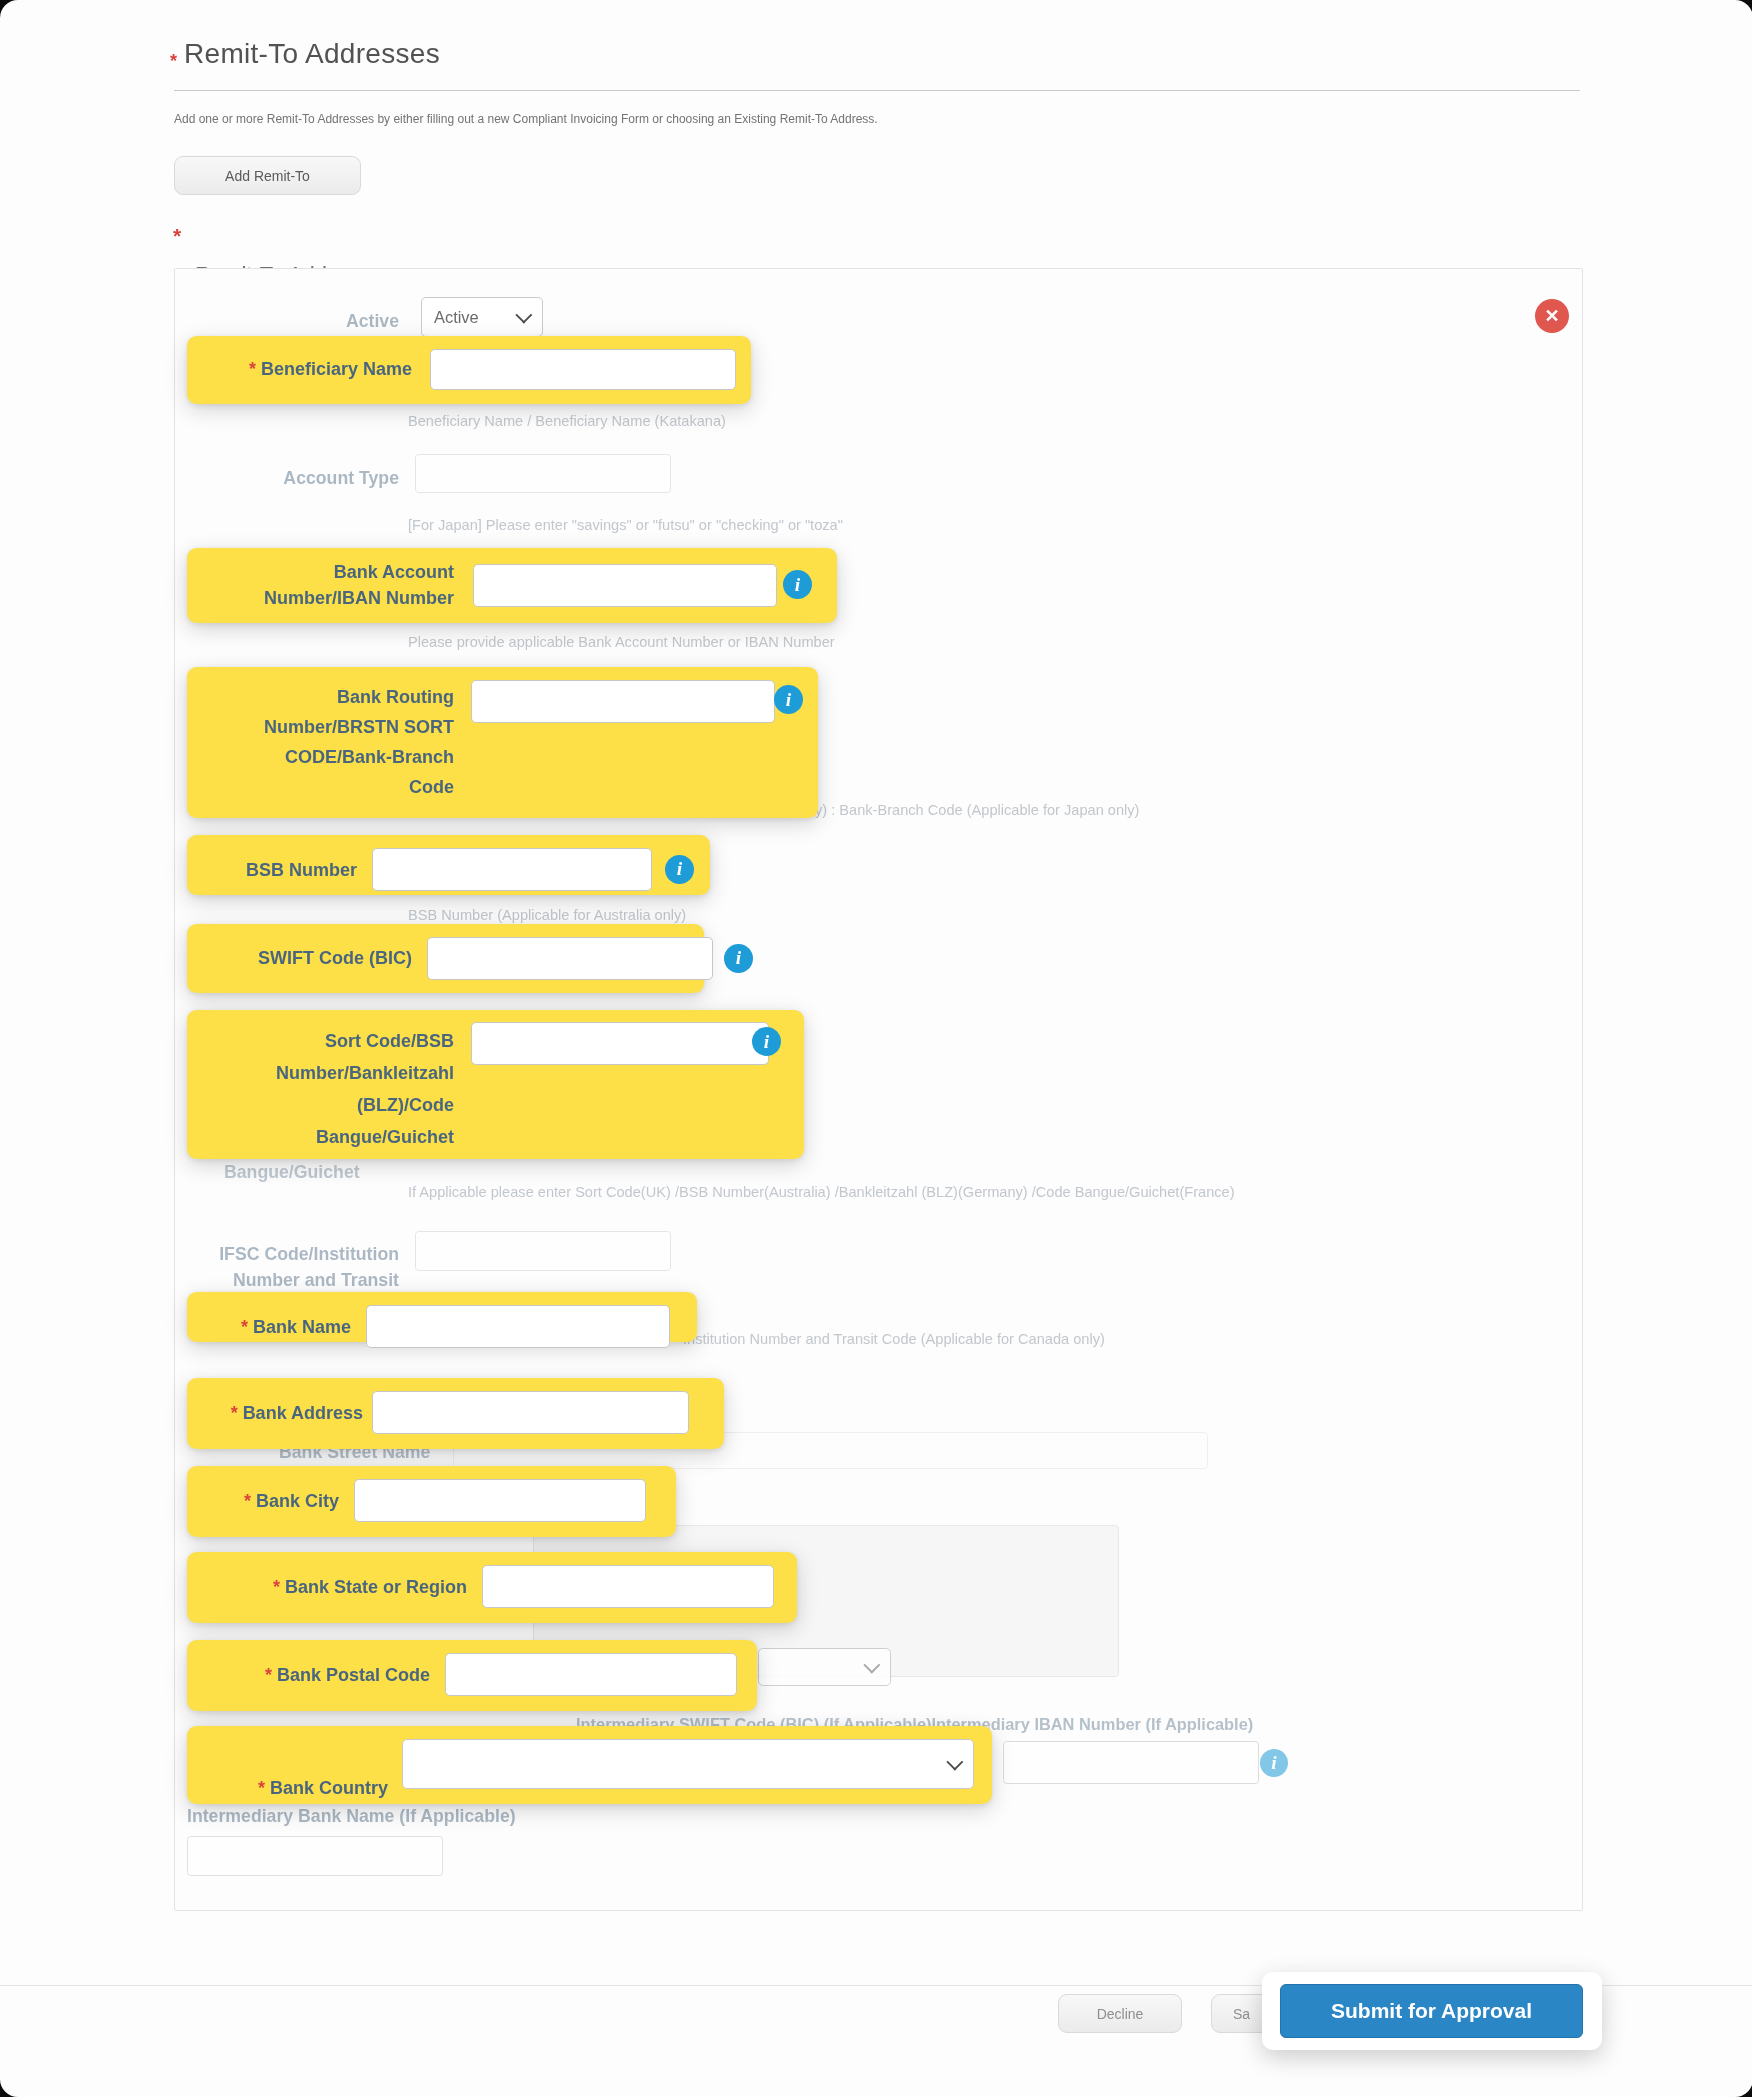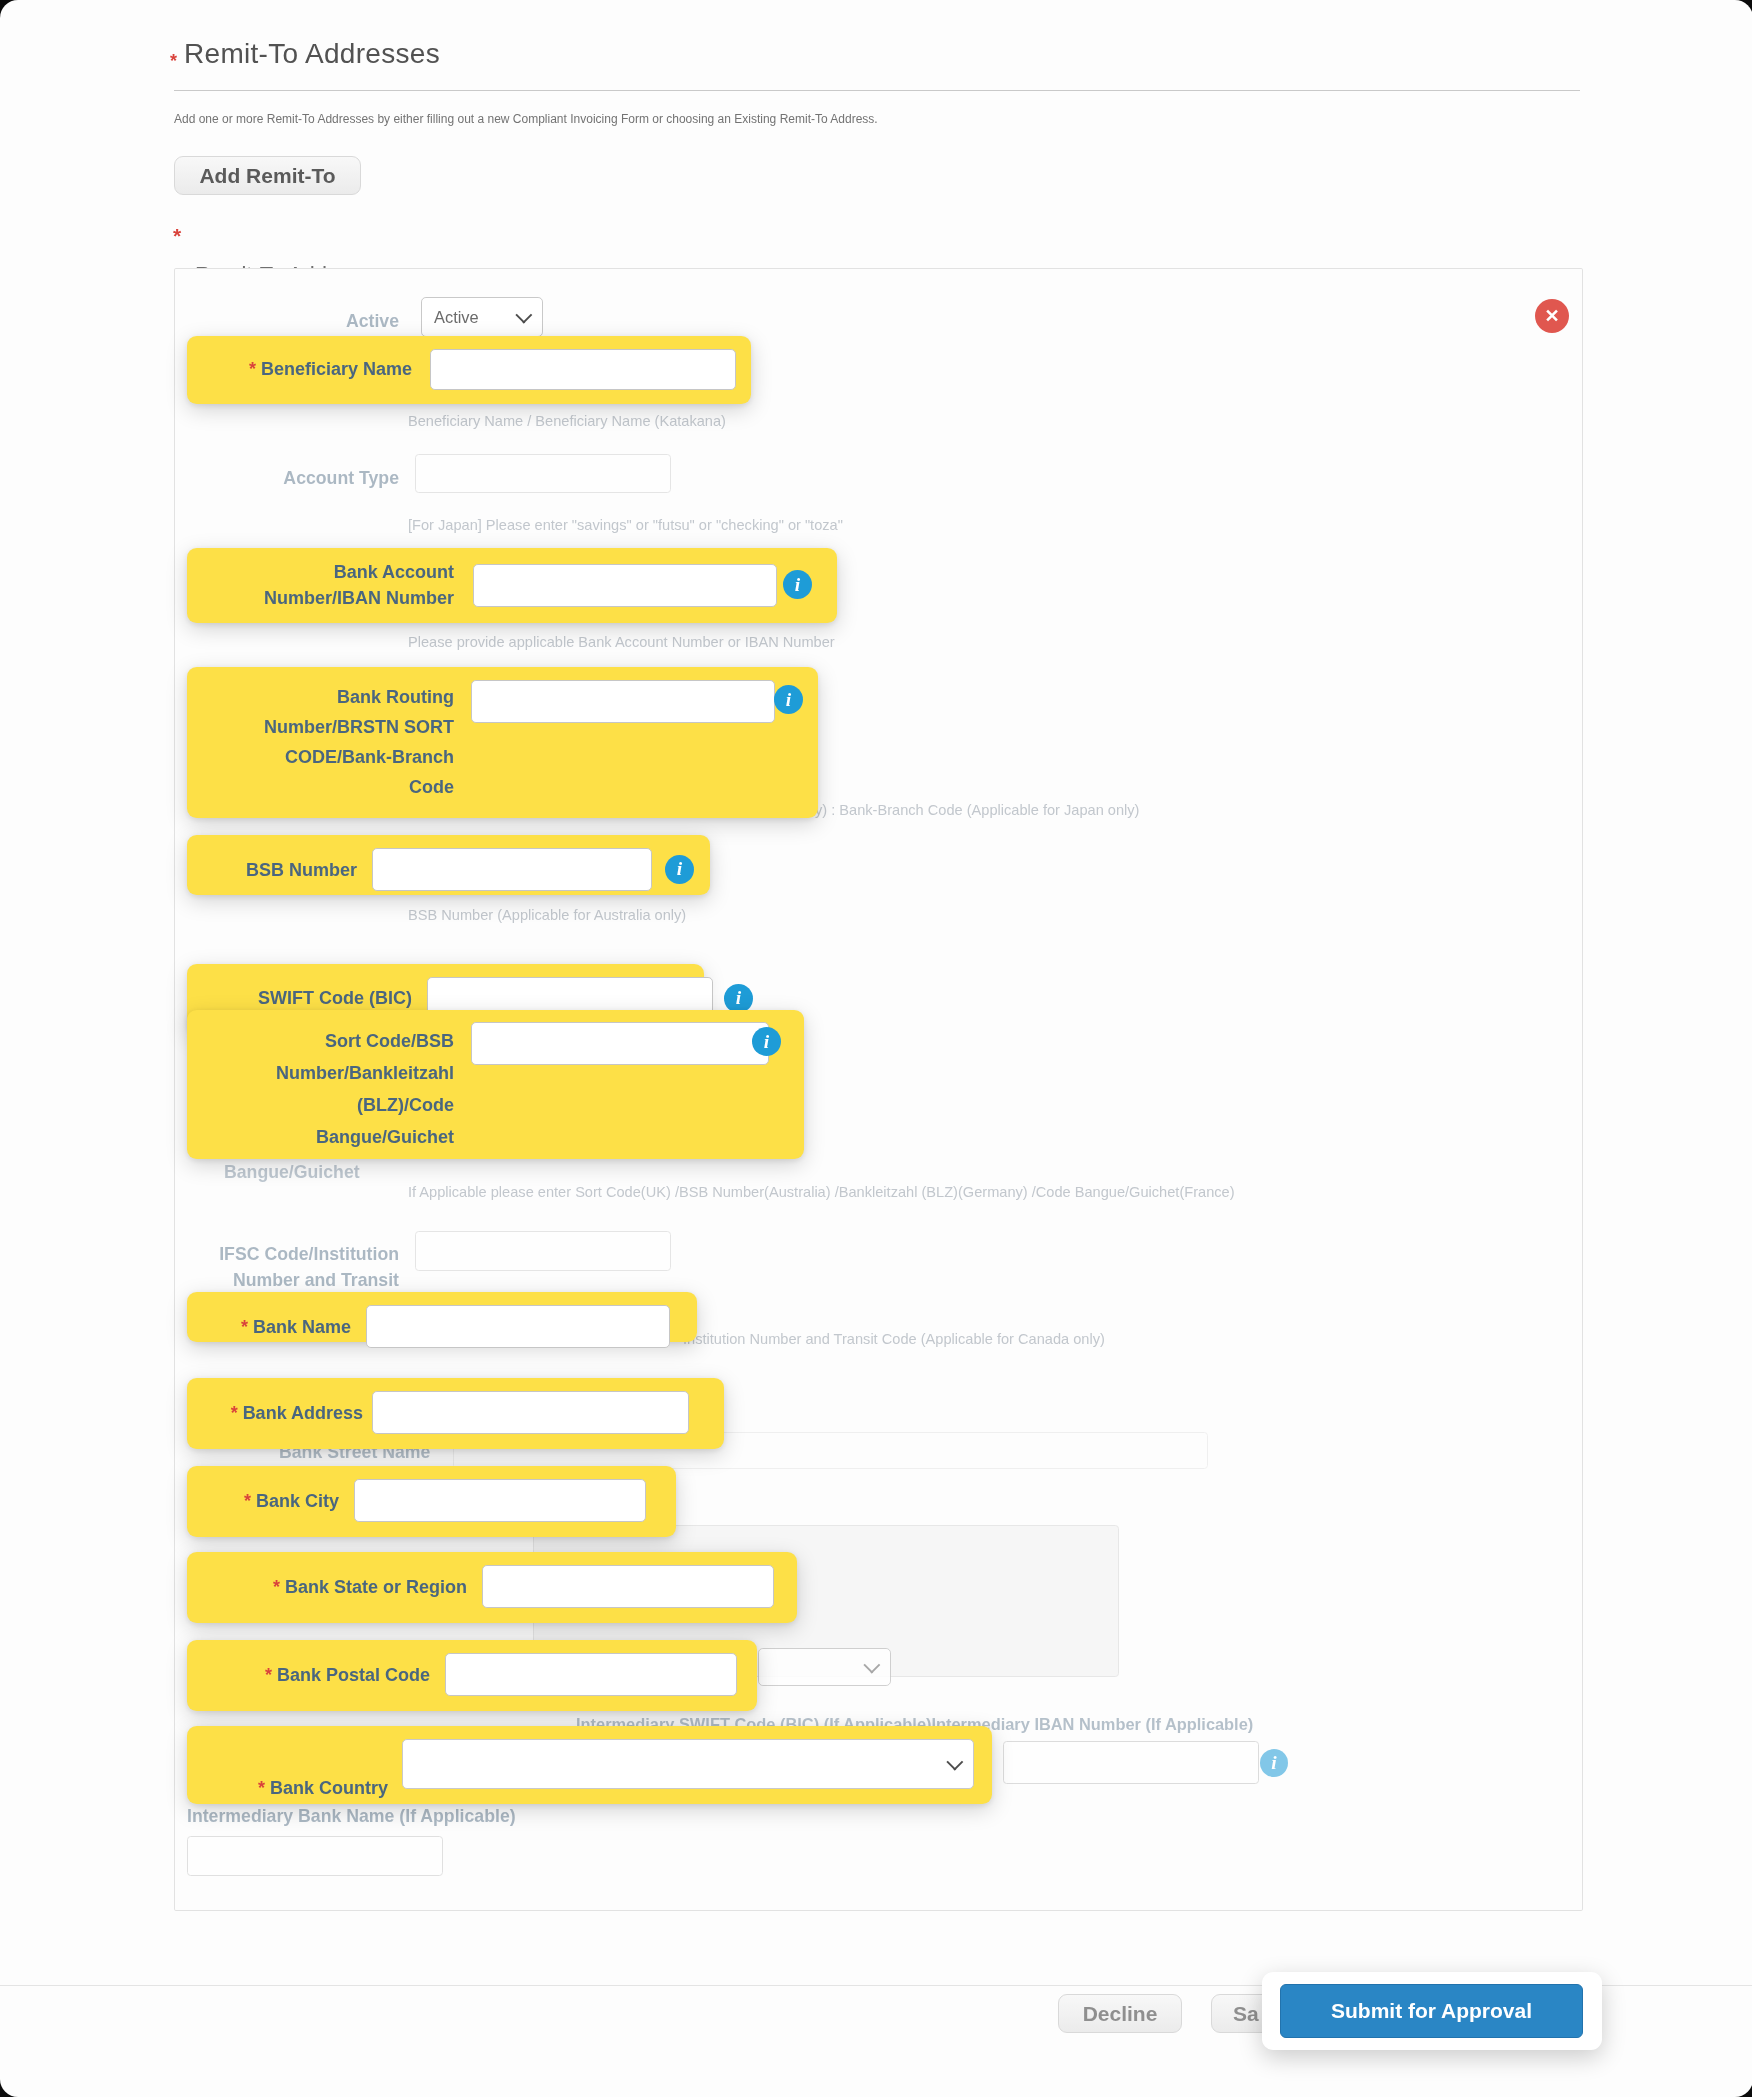--- a/index.html
+++ b/index.html
@@ -7,21 +7,21 @@
           font-family:"Liberation Sans",sans-serif;}
   .abs{position:absolute;}
   .page-title{font-size:28px;font-weight:300;color:#525252;letter-spacing:0.3px;}
   .title-star{font-size:18px;font-weight:700;color:#d9433c;}
   .desc{font-size:12px;color:#737373;}
   .h2{font-size:22px;font-weight:400;color:#6f6f6f;margin-top:40px;}
   .h2-star{font-size:21px;font-weight:700;color:#d9433c;}
   .rule{background:#c9c9c9;height:1.2px;}
   .panel{border:1.2px solid #e2e2e2;background:#fdfdfd;border-radius:1.8px;}
   .btn{display:flex;align-items:center;justify-content:center;border:1.2px solid #d9d9d9;border-radius:9px;
-       background:linear-gradient(#f8f8f8,#ebebeb);color:#5a5a5a;font-weight:700;font-size:21px;box-sizing:border-box;}
+       background:linear-gradient(#f8f8f8,#ebebeb);color:#5a5a5a;font-weight:400;font-size:14px;box-sizing:border-box;}
   .btn-muted{color:#8f8f8f;}
   .card{background:#fde047;border-radius:9.7px;box-shadow:0 6px 21px rgba(0,0,0,.17),0 1.2px 4.9px rgba(0,0,0,.08);z-index:5;}
   .clabel{font-weight:700;font-size:18px;color:#4a667f;text-align:right;line-height:25.6px;}
   .glabel{font-weight:700;font-size:17.7px;color:#4a667f;text-align:right;line-height:25.6px;opacity:.45;}
   .hint{font-size:14.6px;color:#c2c7cd;white-space:nowrap;}
   .hint-strong{font-size:16.4px;font-weight:700;color:#4a667f;opacity:.4;white-space:nowrap;}
   .req{color:#d9433c;font-weight:700;margin-right:4.9px;}
   .inp{background:#fff;border:1.2px solid #c6c6c6;border-radius:4.9px;box-sizing:border-box;}
   input.inp{outline:none;padding:0 9.7px;font-size:16.4px;color:#555;}
   .ghost-inp{background:#fff;border:1.2px solid #d2d2d2;border-radius:3.7px;box-sizing:border-box;}
@@ -99,21 +99,21 @@
 
   <div class="abs card" style="left:187px;top:835px;width:523px;height:60px;">
     <div class="abs clabel" style="left:24px;top:23px;width:146px;">BSB Number</div>
     <input class="abs inp" style="left: 185px; top: 13.4px; width: 280px; height: 43px;">
     <div class="abs info" style="left:478px;top:19.5px;">
         <span>i</span>
       </div>
   </div>
   <div class="abs hint" style="left:408px;top:907px;">BSB Number (Applicable for Australia only)</div>
 
-  <div class="abs card" style="left:187px;top:924px;width:517px;height:69px;margin-top:40px;">
+  <div class="abs card" style="left:187px;top:924px;width:517px;height:69px;">
     <div class="abs clabel" style="left:24px;top:22px;width:201px;">SWIFT Code (BIC)</div>
     <input class="abs inp" style="left: 240px; top: 13.4px; width: 286px; height: 43px;">
     <div class="abs info" style="left:537px;top:19.5px;">
         <span>i</span>
       </div>
   </div>
 
   <div class="abs card" style="left:187px;top:1010px;width:617px;height:149px;">
     <div class="abs clabel" style="left:24px;top:14.6px;width:243px;line-height:32px;">
       <span style="display:block;">Sort Code/BSB</span>

